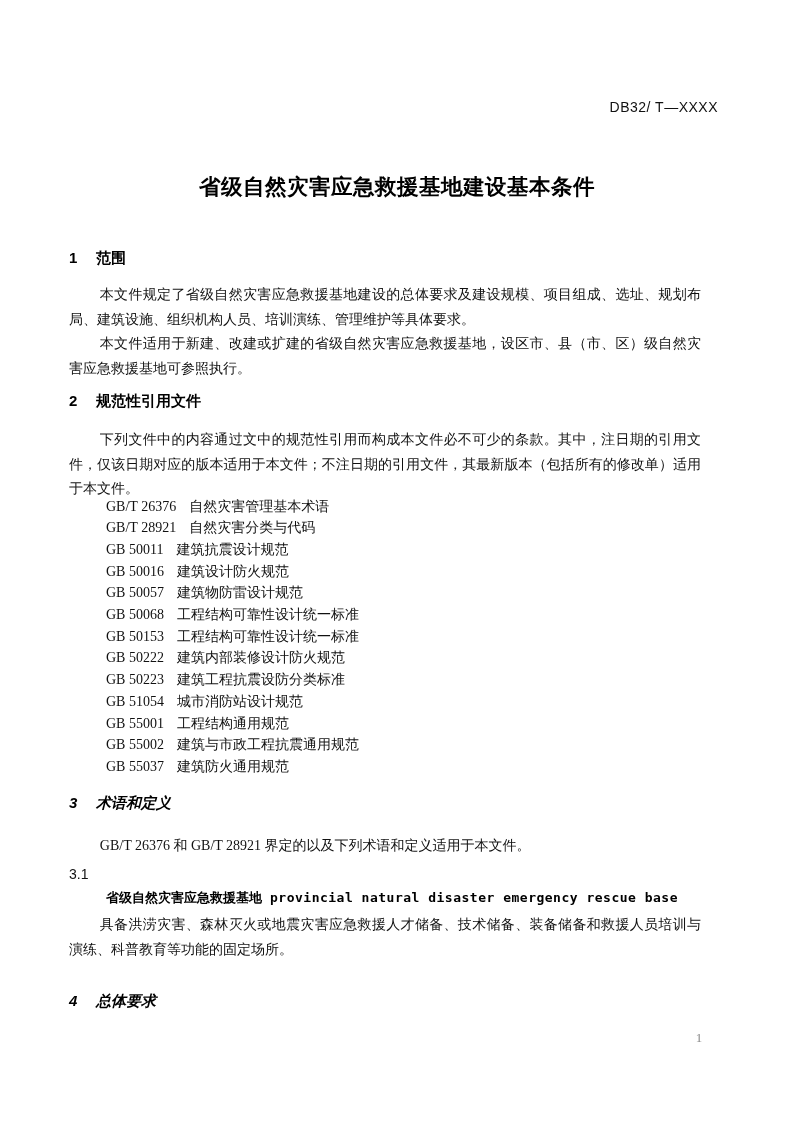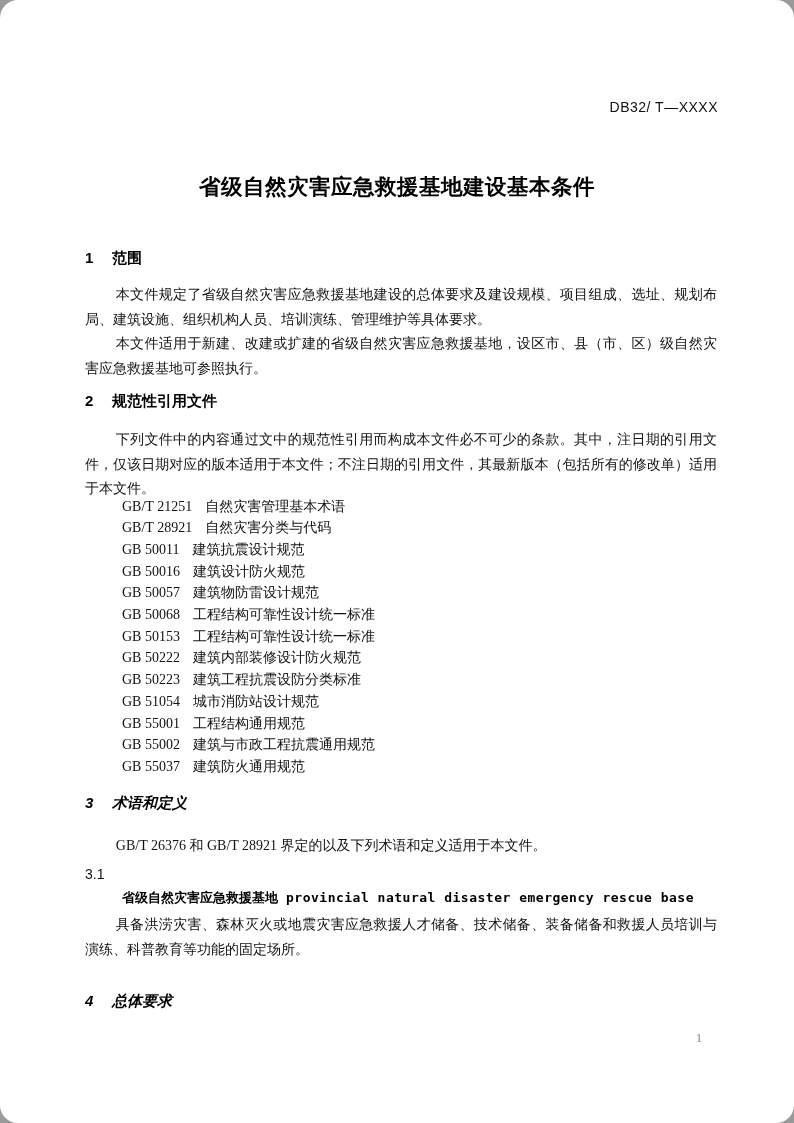--- a/index.html
+++ b/index.html
@@ -5,35 +5,34 @@
   * { margin:0; padding:0; box-sizing:border-box; }
   html,body { background:#9a9a9a; }
   .page {
     position:relative;
     width:794px; height:1123px;
     margin:0 auto;
     background:#ffffff;
     color:#1c1c1c;
     font-family:"Liberation Serif","DejaVu Serif",serif;
     overflow:hidden;
-    border-radius:18px;
   }
   .doc-header {
     position:absolute; top:99px; right:76px;
     font-family:"Liberation Sans","DejaVu Sans",sans-serif;
     font-size:14px; letter-spacing:0.5px; color:#111;
   }
   .doc-title {
     position:absolute; top:172px; left:0; right:0;
     text-align:center;
     font-family:"Liberation Sans","DejaVu Sans",sans-serif;
     font-weight:bold; font-size:21.5px; letter-spacing:0.5px; color:#000;
   }
   .content {
-    position:absolute; left:85px; top:247px; width:632px;
+    position:absolute; left:69px; top:247px; width:632px;
   }
   .sec-h {
     font-family:"Liberation Sans","DejaVu Sans",sans-serif;
     font-weight:bold; font-size:15px; line-height:22px; color:#000;
   }
   .sec-h .num { display:inline-block; min-width:27px; }
   .body-p {
     font-size:14px; line-height:24.5px;
     text-align:justify; text-indent:2.2em; color:#111;
   }
@@ -87,21 +86,21 @@
     </div>
     <p class="body-p p-after-h">本文件规定了省级自然灾害应急救援基地建设的总体要求及建设规模、项目组成、选址、规划布局、建筑设施、组织机构人员、培训演练、管理维护等具体要求。</p>
     <p class="body-p">本文件适用于新建、改建或扩建的省级自然灾害应急救援基地，设区市、县（市、区）级自然灾害应急救援基地可参照执行。</p>
 
     <div class="sec-h h2-gap">
       <span class="num">2</span><span>规范性引用文件</span>
     </div>
     <p class="body-p p2-gap">下列文件中的内容通过文中的规范性引用而构成本文件必不可少的条款。其中，注日期的引用文件，仅该日期对应的版本适用于本文件；不注日期的引用文件，其最新版本（包括所有的修改单）适用于本文件。</p>
 
     <div class="ref-list">
-      <div class="ref-item"><span class="ref-code">GB/T 21251</span><span>自然灾害管理基本术语</span></div>
+      <div class="ref-item"><span class="ref-code">GB/T 26376</span><span>自然灾害管理基本术语</span></div>
       <div class="ref-item"><span class="ref-code">GB/T 28921</span><span>自然灾害分类与代码</span></div>
       <div class="ref-item"><span class="ref-code">GB 50011</span><span>建筑抗震设计规范</span></div>
       <div class="ref-item"><span class="ref-code">GB 50016</span><span>建筑设计防火规范</span></div>
       <div class="ref-item"><span class="ref-code">GB 50057</span><span>建筑物防雷设计规范</span></div>
       <div class="ref-item"><span class="ref-code">GB 50068</span><span>工程结构可靠性设计统一标准</span></div>
       <div class="ref-item"><span class="ref-code">GB 50153</span><span>工程结构可靠性设计统一标准</span></div>
       <div class="ref-item"><span class="ref-code">GB 50222</span><span>建筑内部装修设计防火规范</span></div>
       <div class="ref-item"><span class="ref-code">GB 50223</span><span>建筑工程抗震设防分类标准</span></div>
       <div class="ref-item"><span class="ref-code">GB 51054</span><span>城市消防站设计规范</span></div>
       <div class="ref-item"><span class="ref-code">GB 55001</span><span>工程结构通用规范</span></div>

